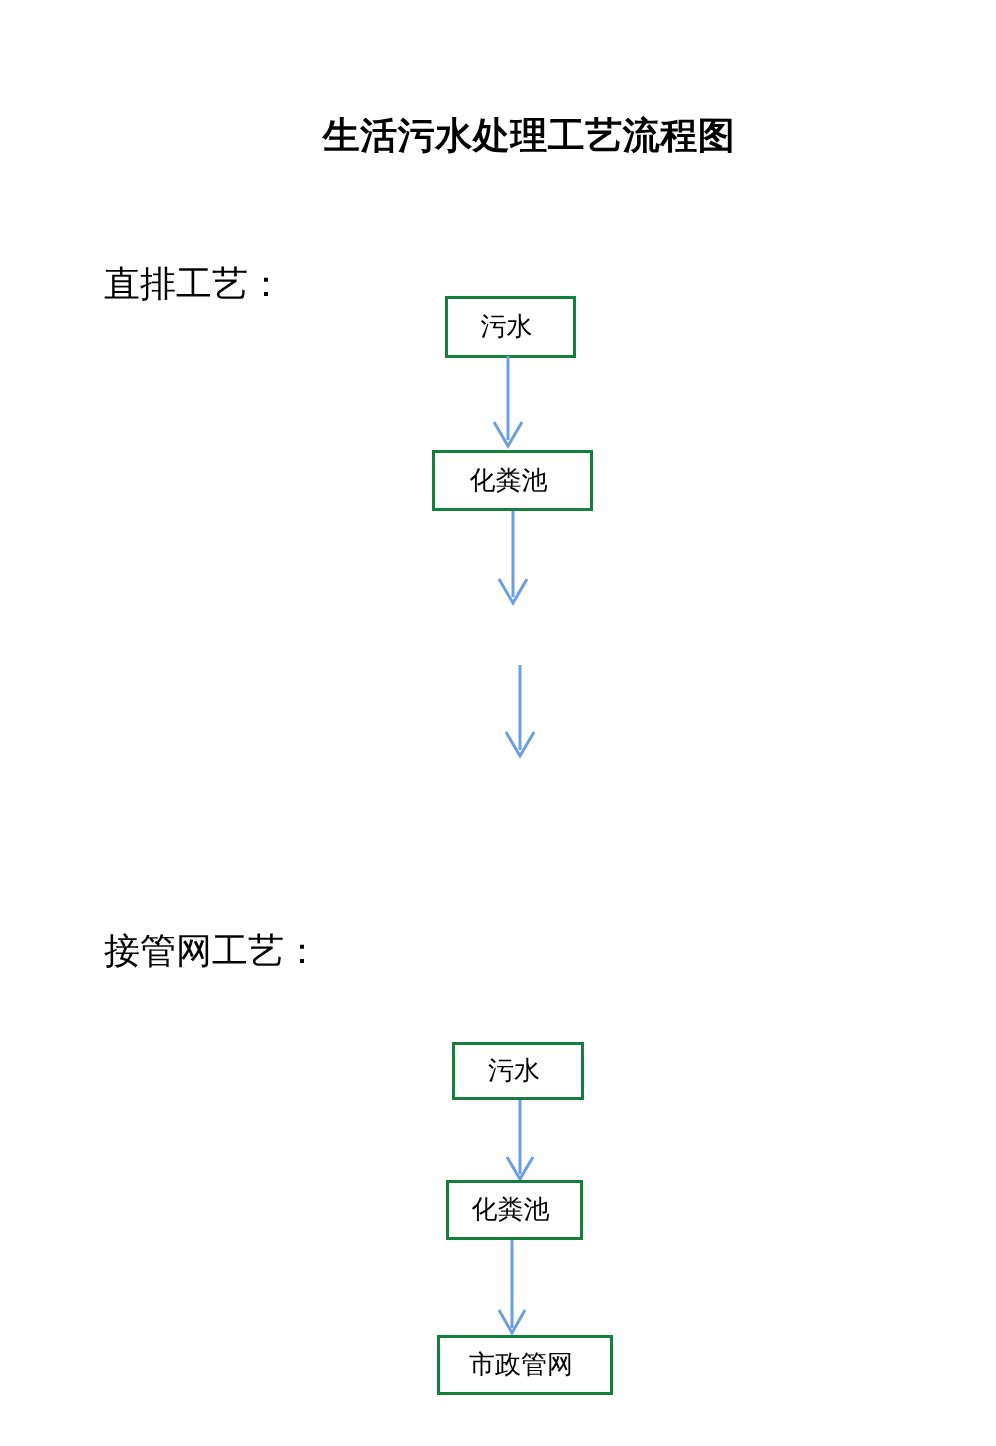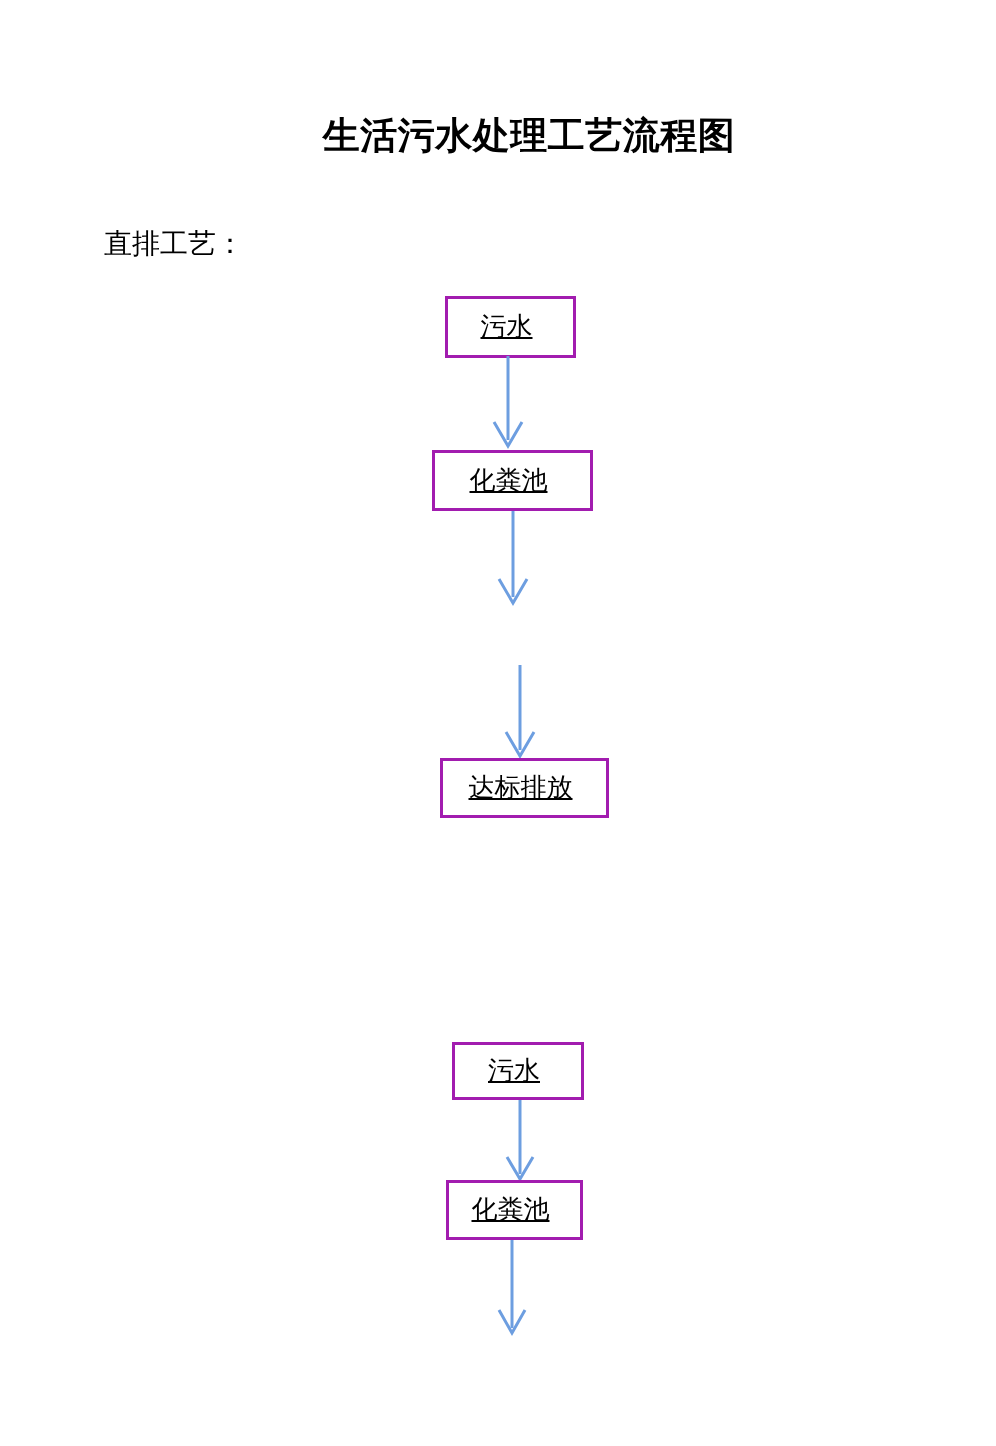--- a/index.html
+++ b/index.html
@@ -35,40 +35,40 @@
     letter-spacing: 0.5px;
     color: #000000;
     white-space: nowrap;
     padding-left: 31px;
   }
 
   
   .section-label {
     position: absolute;
     font-family: "Liberation Serif", "DejaVu Serif", serif;
-    font-size: 28px;
+    font-size: 36px;
     line-height: 36px;
     color: #000000;
     white-space: nowrap;
+    margin-top: 40px;
   }
   #label-direct   { left: 104px; top: 226px; }
   #label-pipeline { left: 104px; top: 893px; }
 
   
   .flow-box {
     position: absolute;
     box-sizing: border-box;
-    border: 3px solid #a21caf;
+    border: 3px solid #15803d;
     background: #ffffff;
     display: flex;
     align-items: center;
     justify-content: center;
     color: #000000;
     white-space: nowrap;
-    text-decoration: underline;
   }
   .flow-box .box-label {
     font-family: "Liberation Serif", "DejaVu Serif", serif;
     font-size: 26px;
     line-height: 30px;
     display: block;
     transform: translateX(-4px);
   }
   .flow-box.latin .box-label {
     font-family: "Liberation Sans", "DejaVu Sans", sans-serif;
@@ -130,24 +130,22 @@
   </div>
 
 
   <div class="arrow" id="arrow-d3">
     <svg width="40" height="93" viewBox="0 0 40 93">
       <line x1="20" y1="0" x2="20" y2="85" stroke="#6d9ee0" stroke-width="3"></line>
       <polyline points="6,67 20,91 34,67" fill="none" stroke="#6d9ee0" stroke-width="3"></polyline>
     </svg>
   </div>
 
-  <div class="flow-box" id="box-d4">
-    <span class="box-label">达标排放</span>
-  </div>
 
+  <div class="section-label" id="label-pipeline">接管网工艺：</div>
 
   <div class="flow-box" id="box-p1">
     <span class="box-label">污水</span>
   </div>
 
   <div class="arrow" id="arrow-p1">
     <svg width="40" height="82" viewBox="0 0 40 82">
       <line x1="20" y1="0" x2="20" y2="74" stroke="#6d9ee0" stroke-width="3"></line>
       <polyline points="7,57 20,79 33,57" fill="none" stroke="#6d9ee0" stroke-width="3"></polyline>
     </svg>
@@ -157,14 +155,17 @@
     <span class="box-label">化粪池</span>
   </div>
 
   <div class="arrow" id="arrow-p2">
     <svg width="40" height="96" viewBox="0 0 40 96">
       <line x1="20" y1="0" x2="20" y2="88" stroke="#6d9ee0" stroke-width="3"></line>
       <polyline points="7,70 20,93 33,70" fill="none" stroke="#6d9ee0" stroke-width="3"></polyline>
     </svg>
   </div>
 
+  <div class="flow-box" id="box-p3">
+    <span class="box-label">市政管网</span>
+  </div>
 
 </div>
 
 </body></html>

